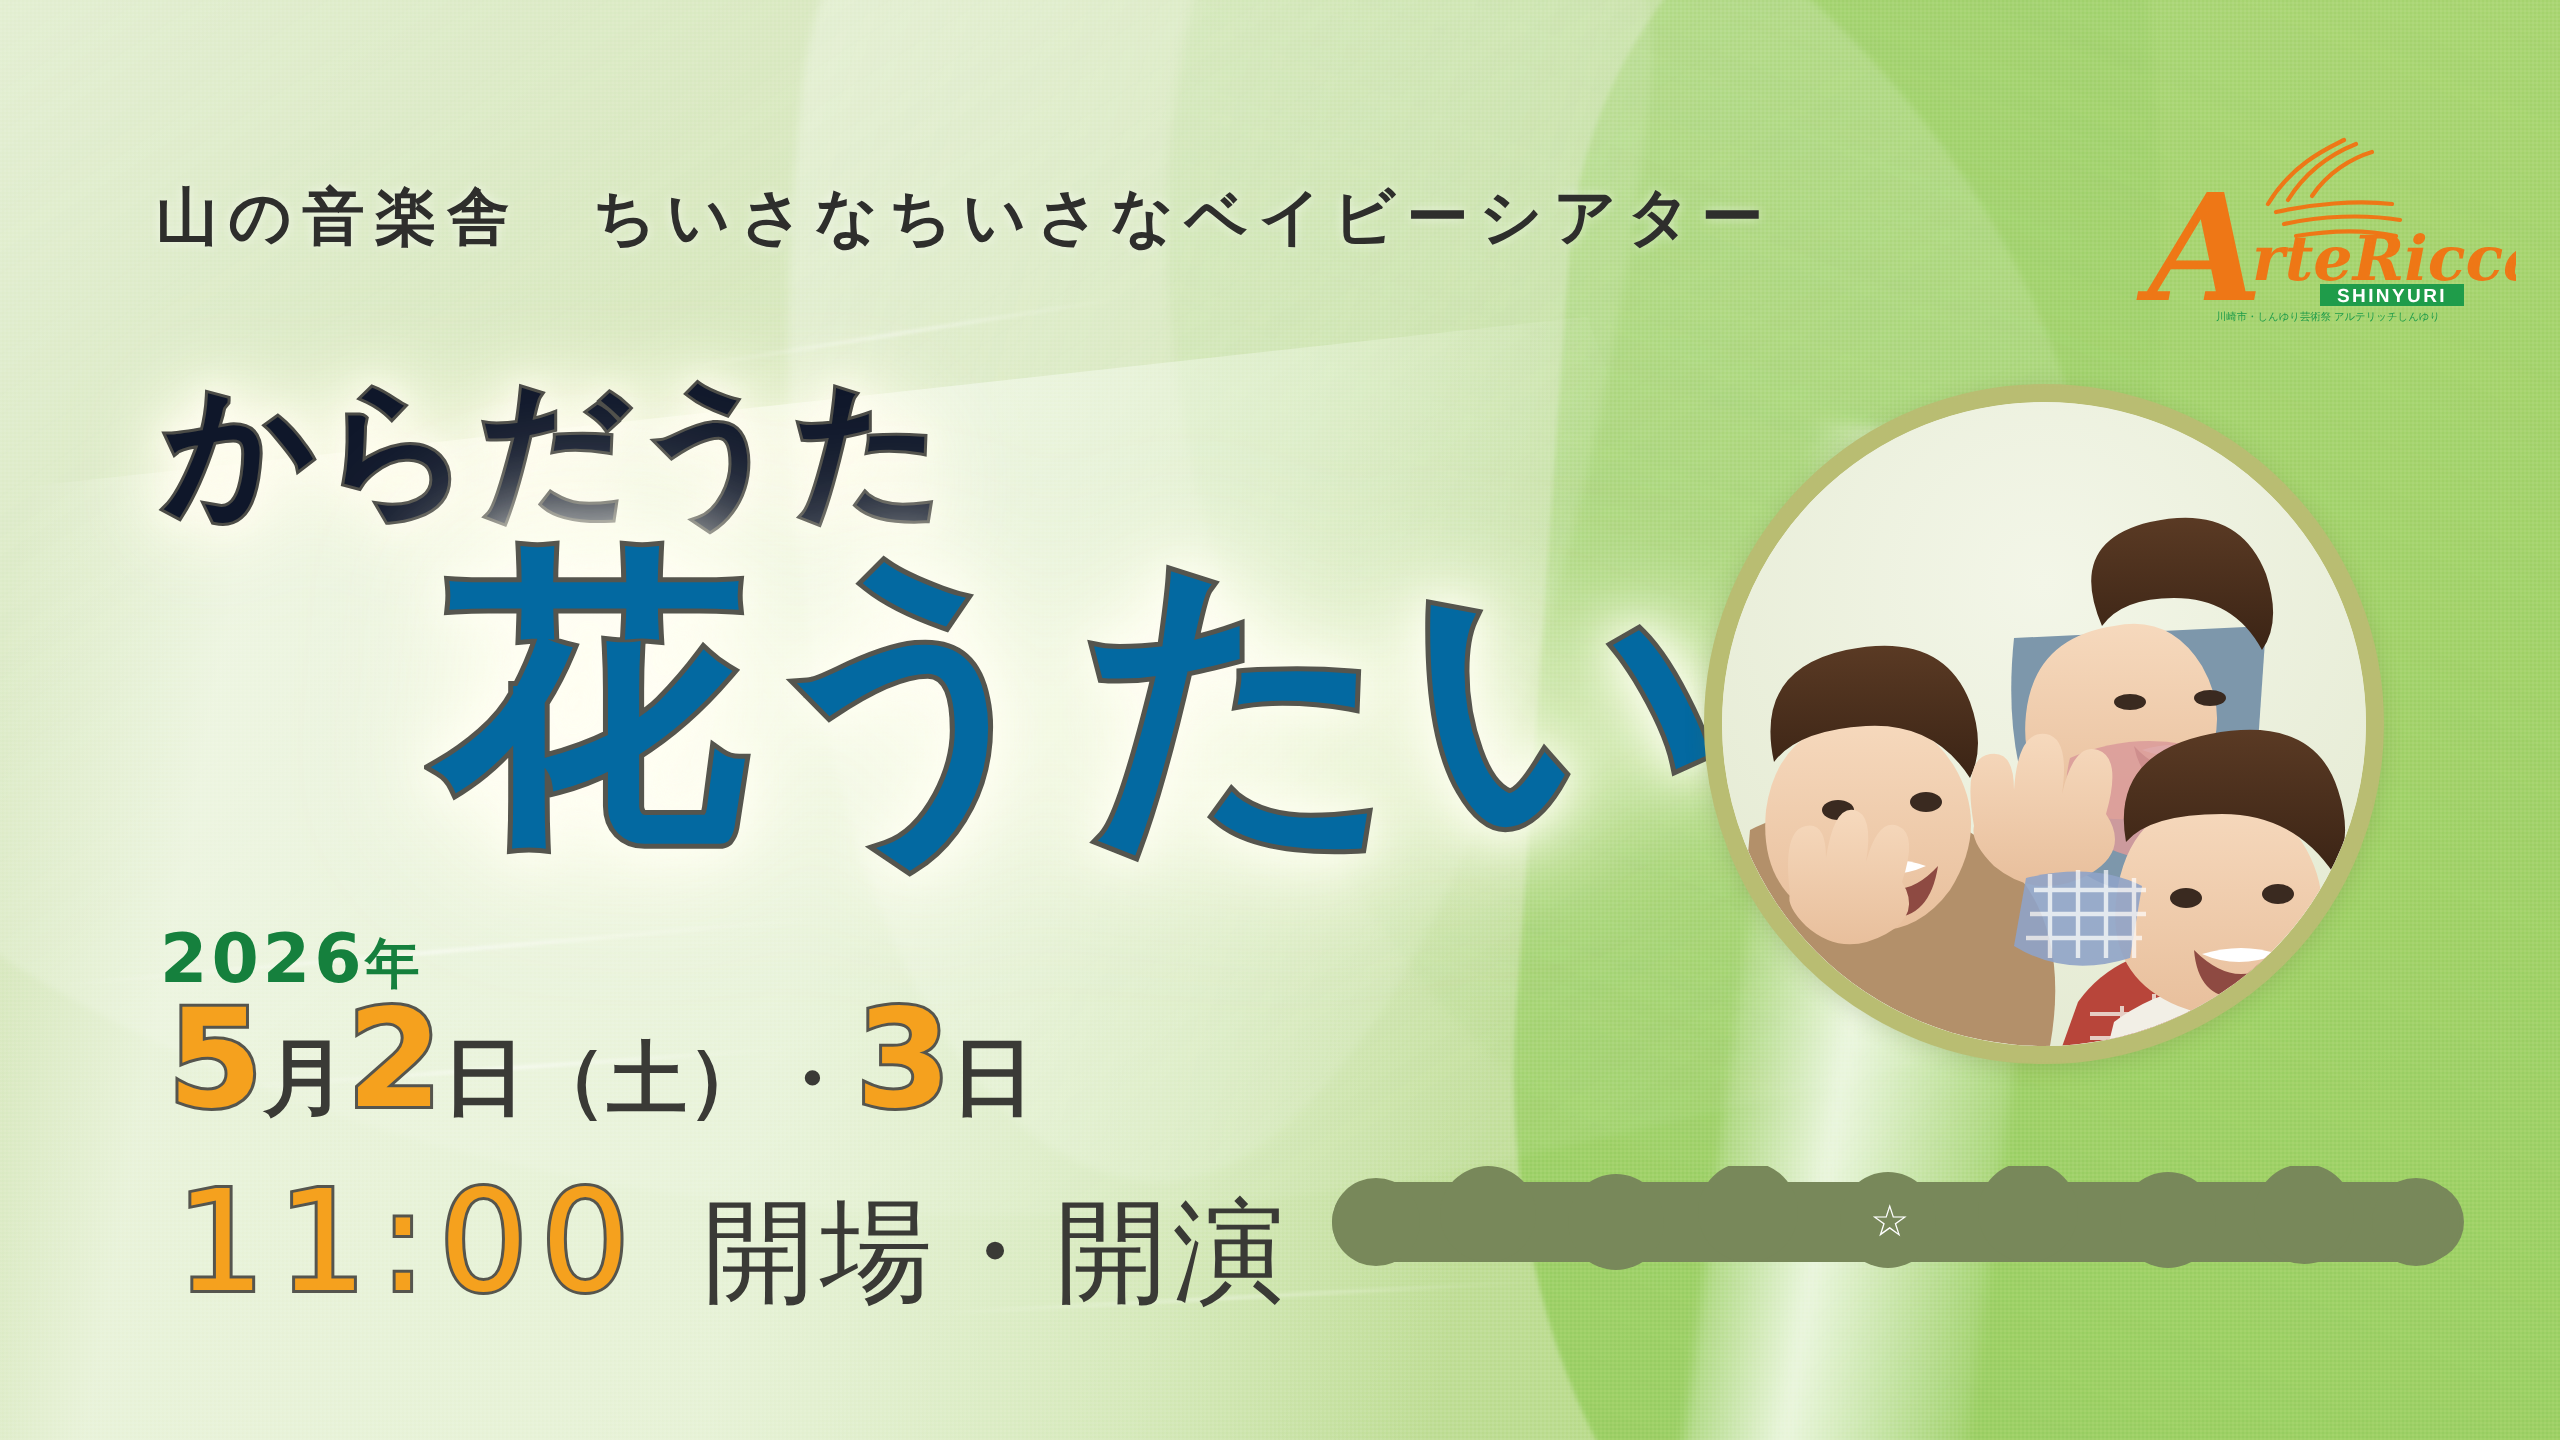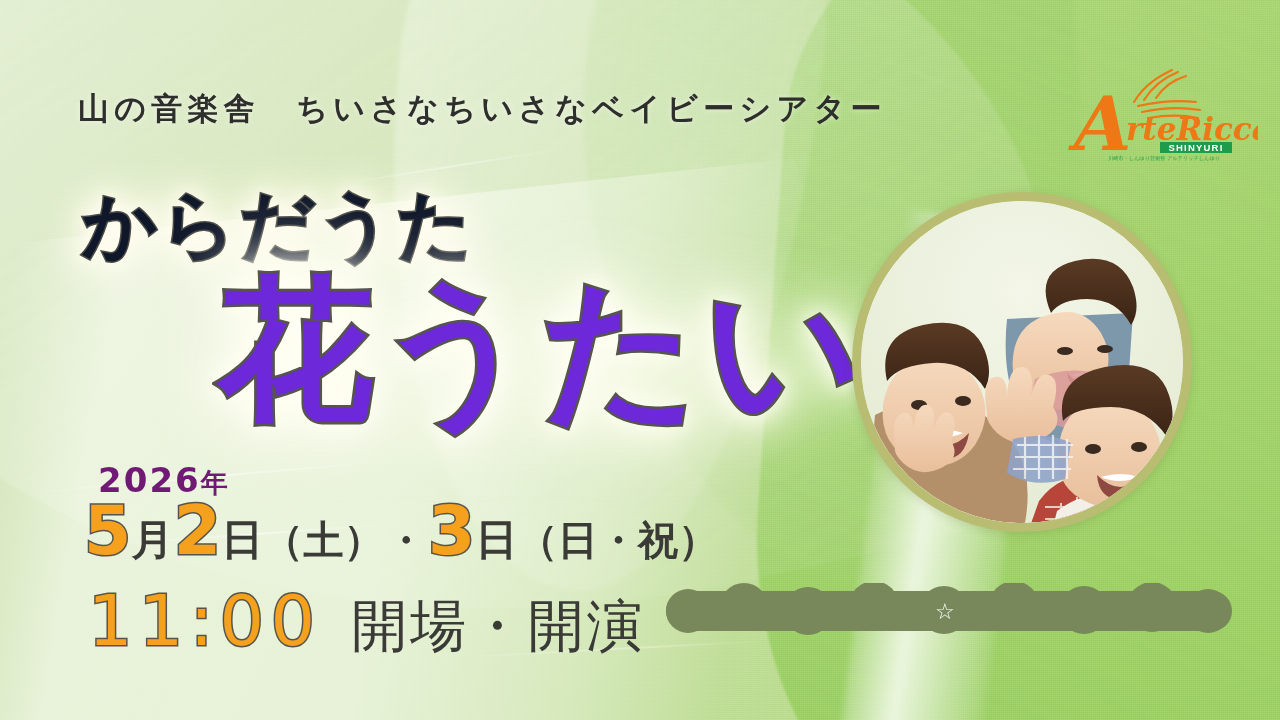--- a/index.html
+++ b/index.html
@@ -162,21 +162,21 @@
       drop-shadow(0 0 22px rgba(255,253,235,.85));
   }
 
   .title-main {
     position: absolute;
     left: 218px; top: 272px;
     font-size: 155px;
     font-weight: 900;
     letter-spacing: .03em;
     line-height: 1;
-    color: #6d28d9;
+    color: #0369a1;
     white-space: nowrap;
     -webkit-text-stroke: 5px #55554e;
     paint-order: stroke fill;
     filter:
       drop-shadow(0 0 10px #fffef3)
       drop-shadow(0 0 20px #fffef3)
       drop-shadow(0 0 34px rgba(255,254,240,.9));
   }
 
   
@@ -189,25 +189,25 @@
     overflow: hidden;
     background: #eef2e2;
     box-shadow: 0 2px 10px rgba(90,100,50,.18);
   }
   .photo-inner { position:absolute; inset:0; overflow:hidden; border-radius:50%; }
   .photo-inner svg { position:absolute; inset:0; width:100%; height:100%; }
 
   
   .year {
     position: absolute;
-    left: 98px; top: 460px;
+    left: 80px; top: 460px;
     font-size: 34px;
     font-weight: 700;
     letter-spacing: .06em;
-    color: #701a75;
+    color: #15803d;
     white-space: nowrap;
   }
   .year .unit { font-size: 27px; }
 
   .dateline {
     position: absolute;
     left: 84px; top: 498px;
     white-space: nowrap;
     color: #3a3a36;
     font-weight: 700;
@@ -395,21 +395,20 @@
 
   <div class="dateline">
     <span class="num">5</span>
     <span class="kanji">月</span>
     <span class="num">2</span>
     <span class="kanji">日</span>
     <span class="paren">（土）</span>
     <span class="dot">・</span>
     <span class="num">3</span>
     <span class="kanji">日</span>
-    <span class="paren">（日・祝）</span>
   </div>
 
   <div class="timeline">
     <span class="clock">11:00</span>
     <span class="what">開場・開演</span>
   </div>
 
   <div class="banner">
     <svg viewBox="0 0 600 56" xmlns="http://www.w3.org/2000/svg">
       <g fill="#78885a">

